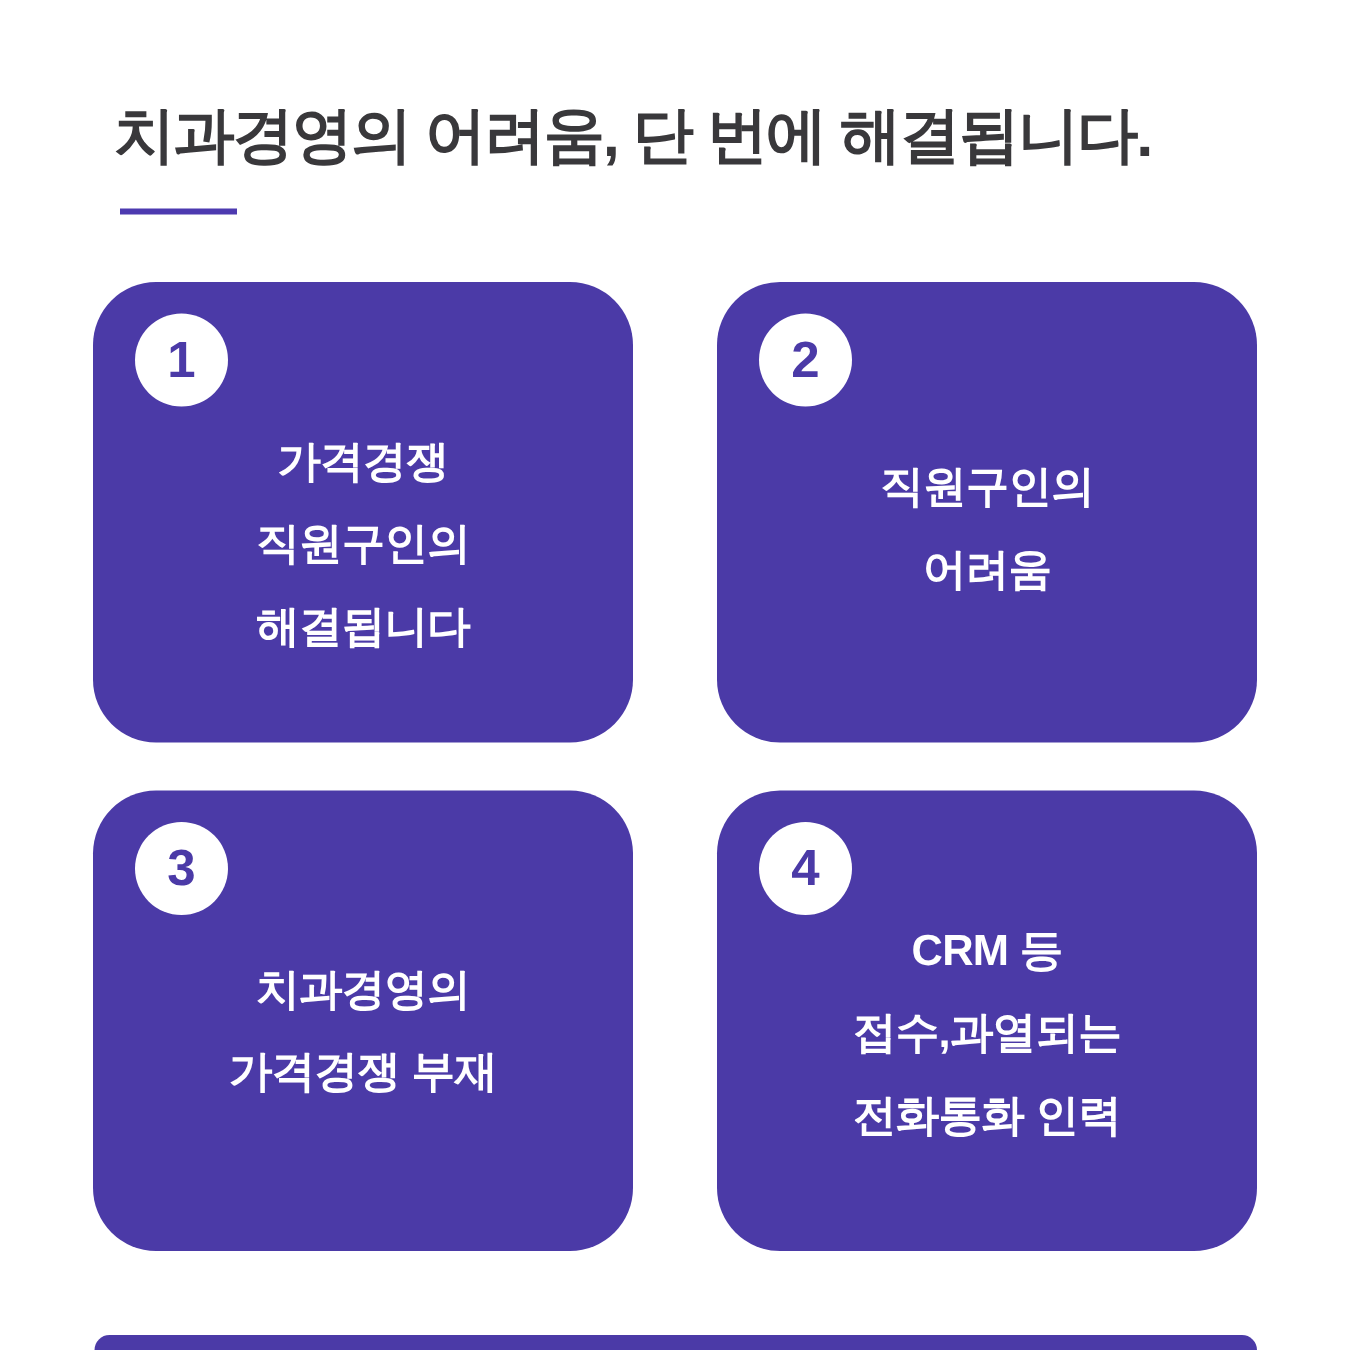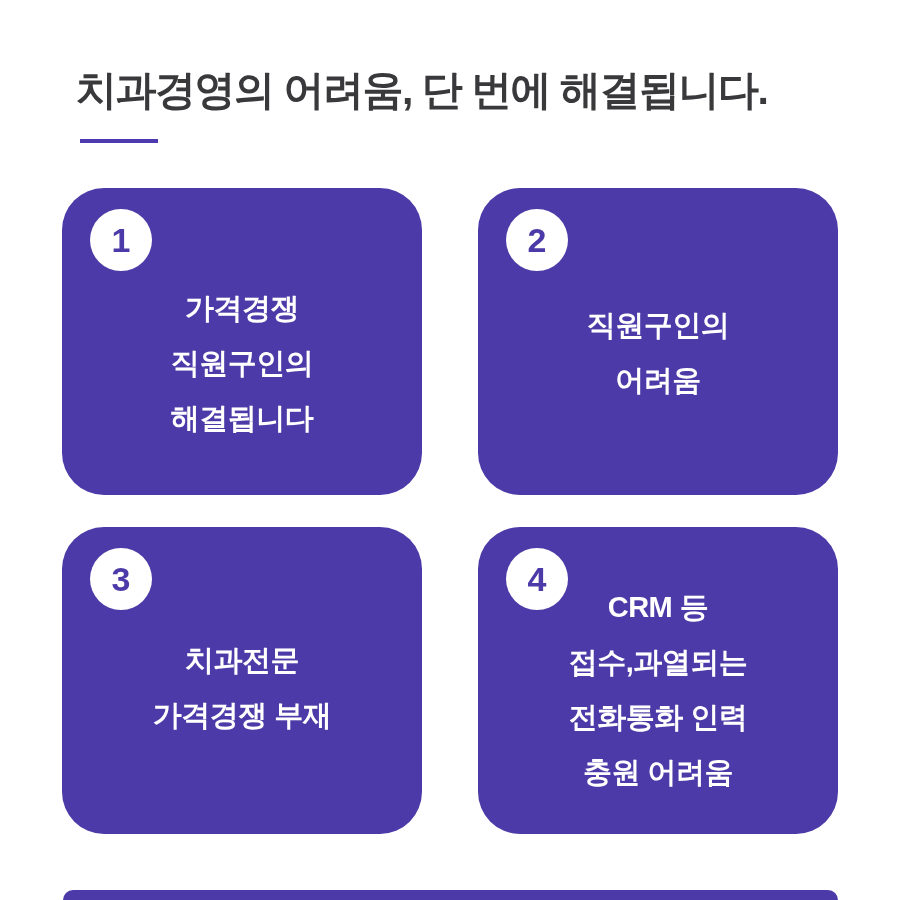--- a/index.html
+++ b/index.html
@@ -120,34 +120,33 @@
         <span class="line">직원구인의</span>
         <span class="line">어려움</span>
       </div>
     </div>
 
     <div class="card c3">
       <div class="badge">
         <span>3</span>
       </div>
       <div class="card-text">
-        <span class="line">치과전문</span>
+        <span class="line">치과경영의</span>
         <span class="line">가격경쟁 부재</span>
       </div>
     </div>
 
     <div class="card c4">
       <div class="badge">
         <span>4</span>
       </div>
       <div class="card-text">
         <span class="line">CRM 등</span>
         <span class="line">접수,과열되는</span>
         <span class="line">전화통화 인력</span>
-        <span class="line">충원 어려움</span>
       </div>
     </div>
 
   </div>
 
   <div class="bottom-bar"></div>
 
 </div>
 
 </body></html>

